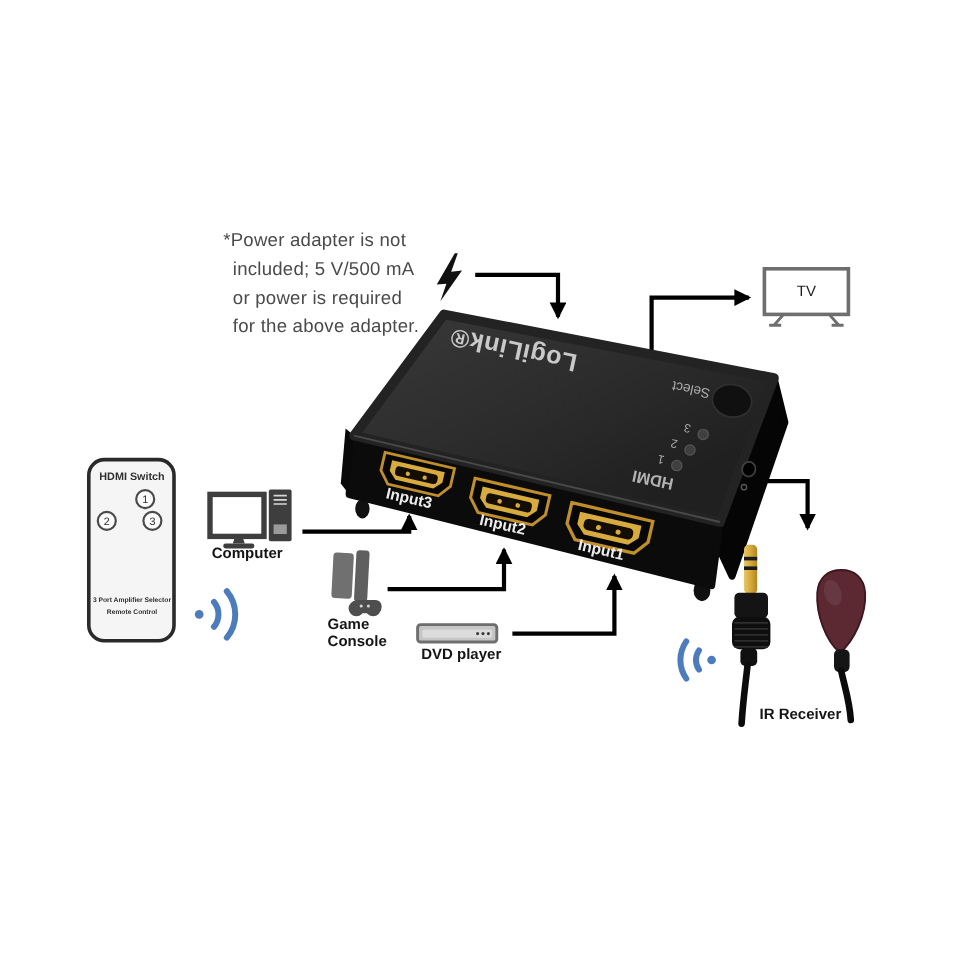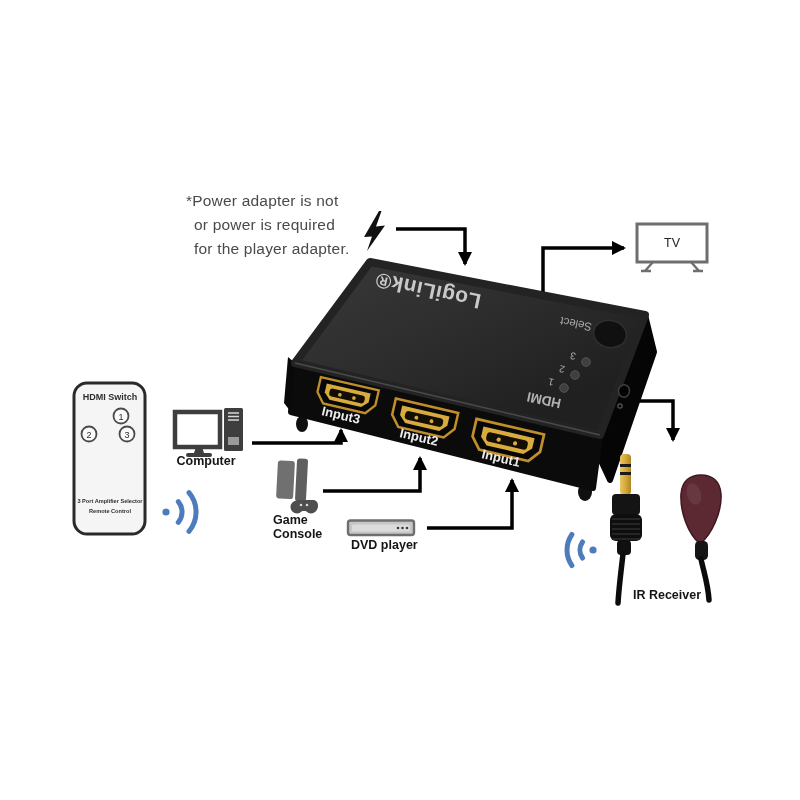--- a/index.html
+++ b/index.html
@@ -16,22 +16,23 @@
   .icon-label{fill:#151515;font-size:12.5px;font-weight:bold;}
   .remote-text{fill:#2e2e2e;}
 </style>
 </head>
 <body>
 
 <div class="stage">
 
   <div class="note">
     <div class="note-line first">*Power adapter is not</div>
+    <div class="note-line">included; 5 V/500 mA</div>
     <div class="note-line">or power is required</div>
-    <div class="note-line">for the player adapter.</div>
+    <div class="note-line">for the above adapter.</div>
   </div>
 
   <svg class="art" width="800" height="800" viewBox="0 0 800 800">
     <defs>
       <marker id="ah" markerUnits="userSpaceOnUse" markerWidth="18" markerHeight="16" refX="12" refY="7" orient="auto">
         <path d="M0,0 L14,7 L0,14 Z" fill="#000"></path>
       </marker>
       <linearGradient id="topGrad" gradientUnits="userSpaceOnUse" x1="370" y1="262" x2="460" y2="450">
         <stop offset="0" stop-color="#363636"></stop>
         <stop offset="0.55" stop-color="#2b2b2b"></stop>

